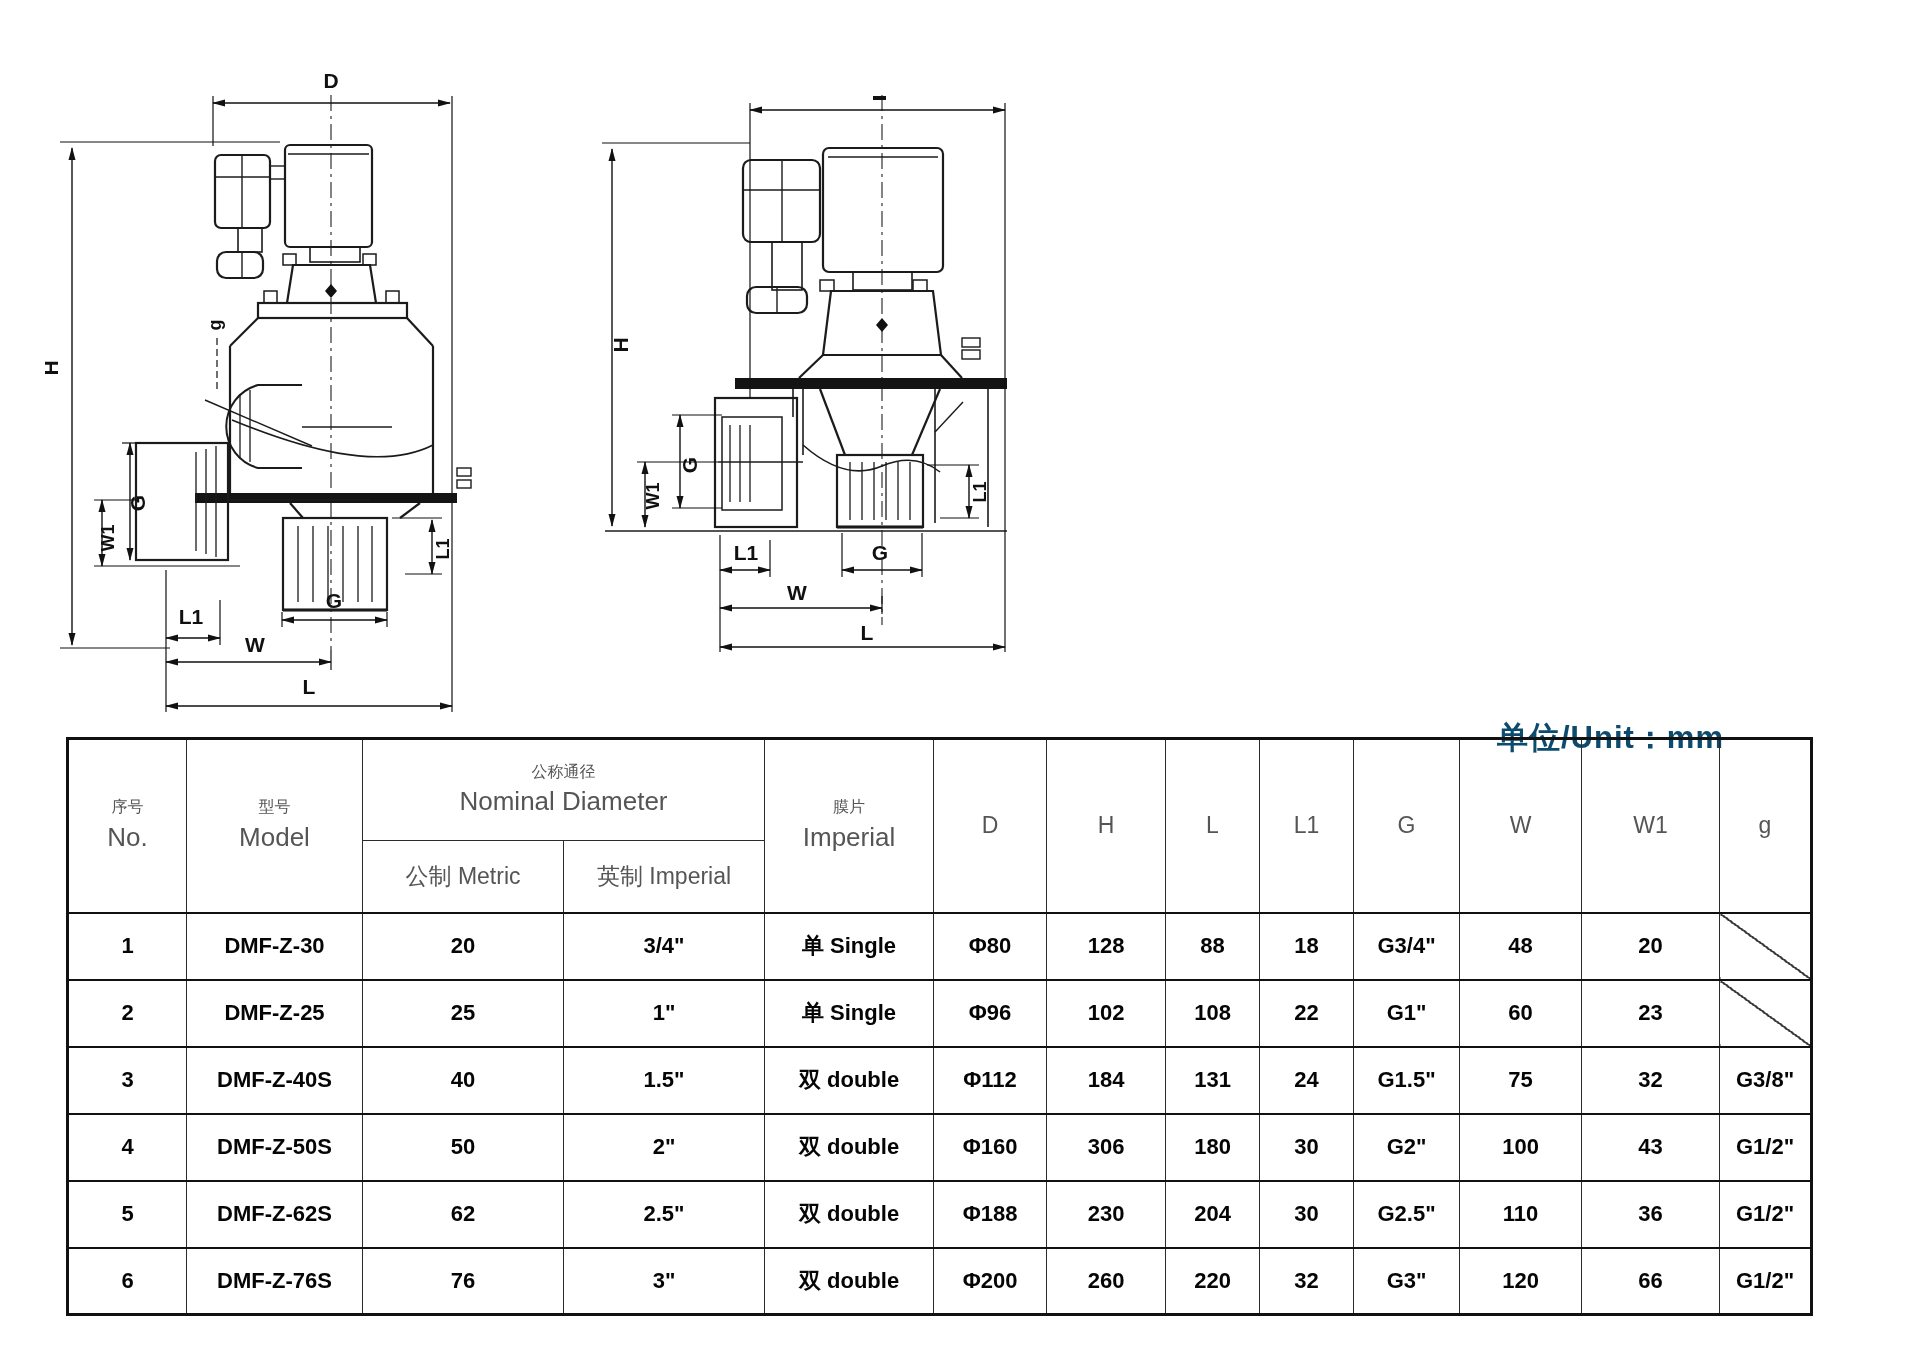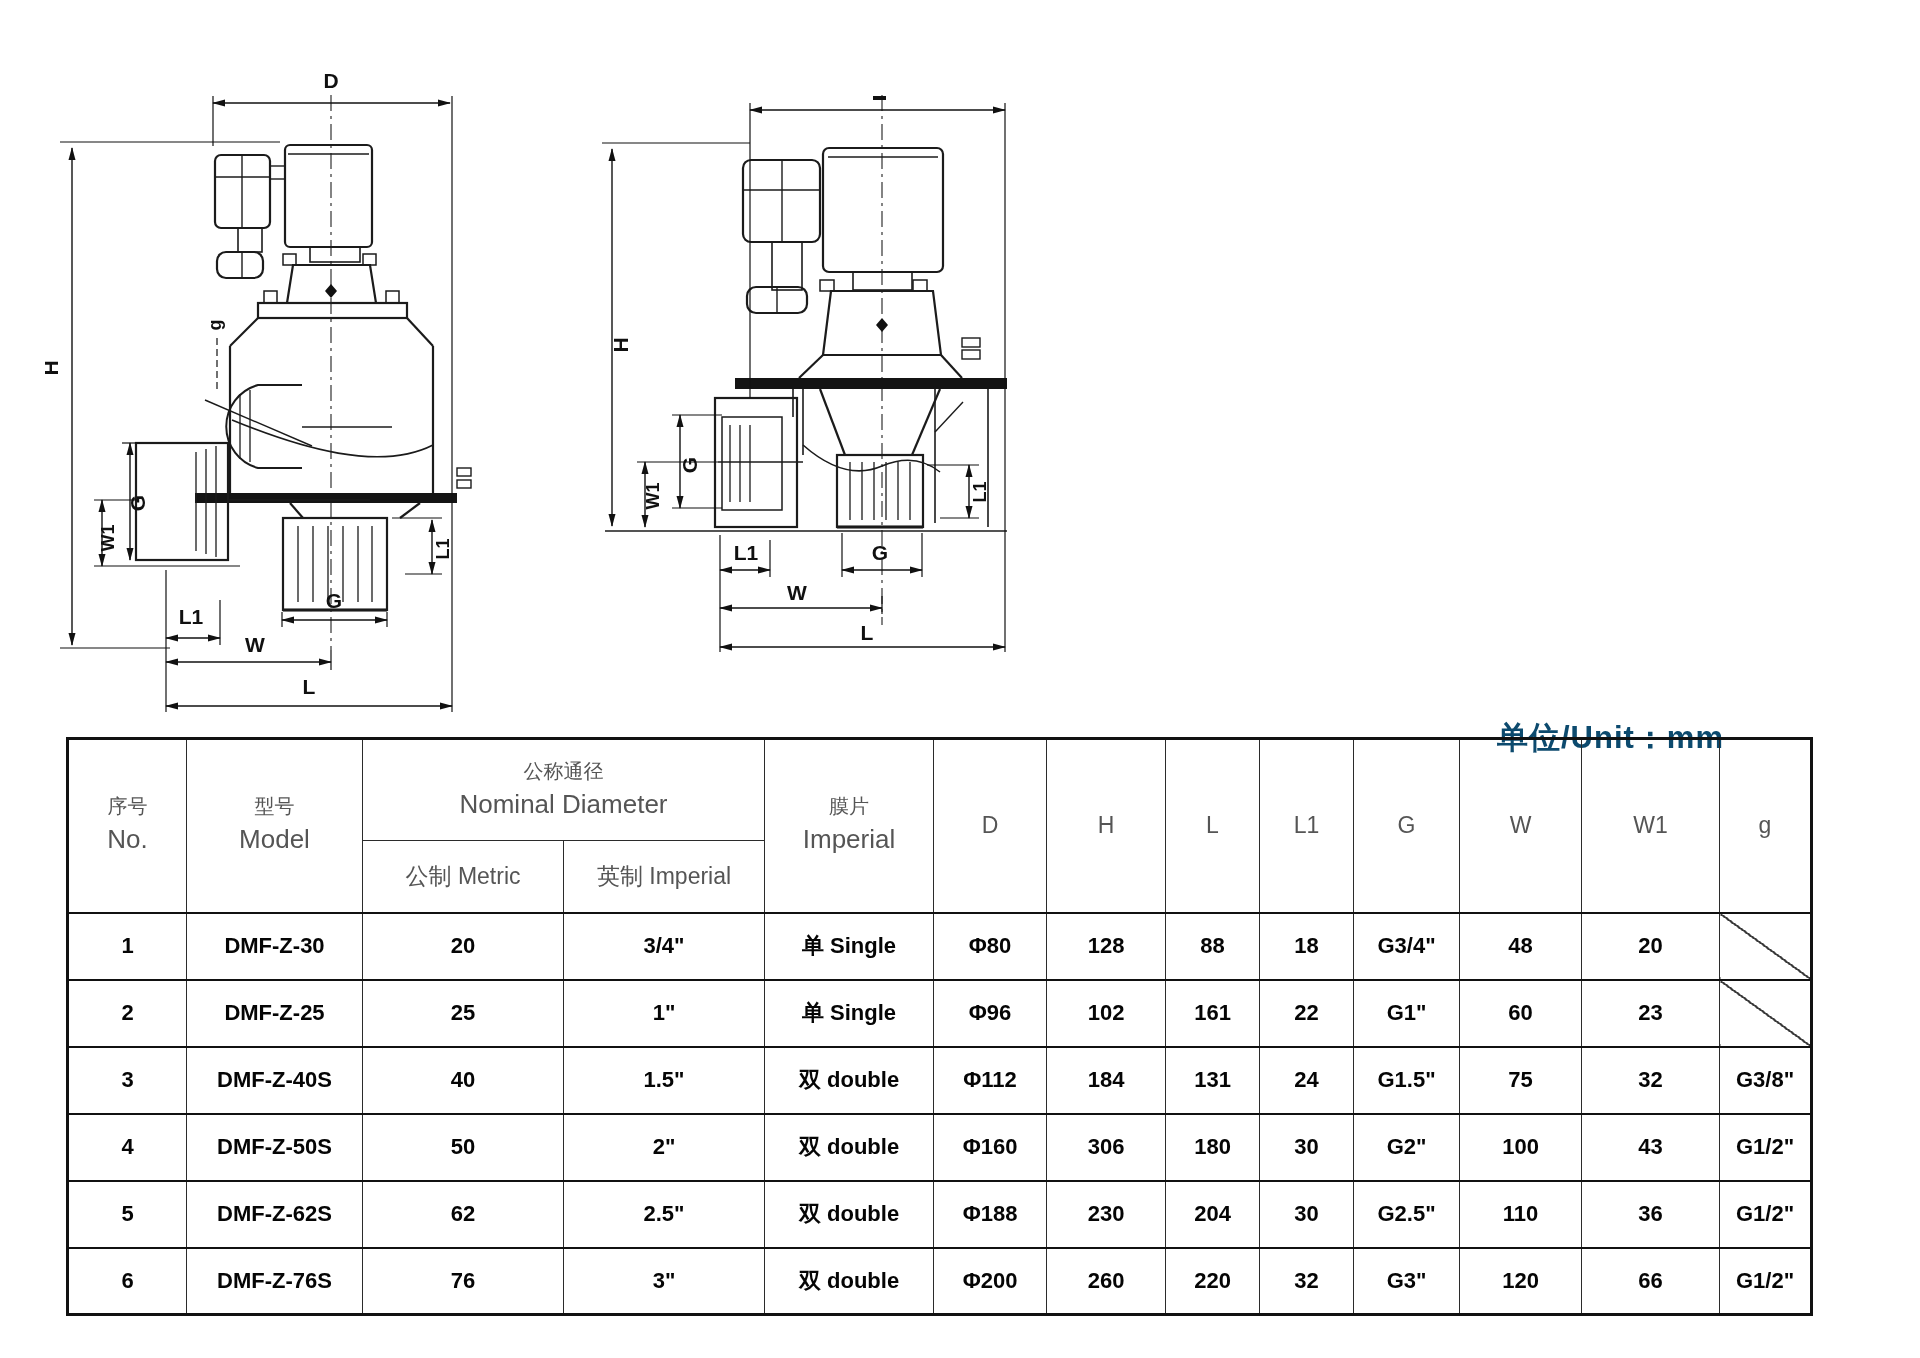--- a/index.html
+++ b/index.html
@@ -15,21 +15,21 @@
               color:#0c4a6e;letter-spacing:1px;white-space:nowrap;margin-top:46px;}
 
   
   #spec-table{position:absolute;left:66px;top:737px;width:1744px;border-collapse:collapse;
               table-layout:fixed;border:3px solid #111;}
   #spec-table th,#spec-table td{border:1.3px solid #2b2b2b;text-align:center;vertical-align:middle;
               padding:0;overflow:hidden;}
   #spec-table thead th{color:#555;font-weight:normal;font-size:23px;}
   #spec-table thead tr:first-child{height:102px;}
   #spec-table thead tr:last-child{height:72px;}
-  #spec-table thead .zh{font-size:20px;line-height:1.45;}
+  #spec-table thead .zh{font-size:16px;line-height:1.45;}
   #spec-table thead .en{font-size:26px;line-height:1.45;}
   #spec-table tbody tr{height:67px;}
   #spec-table tbody td{font-size:22px;font-weight:bold;color:#050505;border-top:2.6px solid #111;}
   #spec-table tbody td.slash{background-image:linear-gradient(to top right,
         transparent calc(50% - 1px),#3a3a3a calc(50% - 1px),#3a3a3a calc(50% + 1px),transparent calc(50% + 1px));}
 </style>
 </head>
 <body>
 
 <div id="page">
@@ -327,21 +327,21 @@
     </tr>
 
     <tr>
       <td>2</td>
       <td>DMF-Z-25</td>
       <td>25</td>
       <td>1"</td>
       <td>单 Single</td>
       <td>Φ96</td>
       <td>102</td>
-      <td>161</td>
+      <td>108</td>
       <td>22</td>
       <td>G1"</td>
       <td>60</td>
       <td>23</td>
       <td class="slash"></td>
     </tr>
 
     <tr>
       <td>3</td>
       <td>DMF-Z-40S</td>

